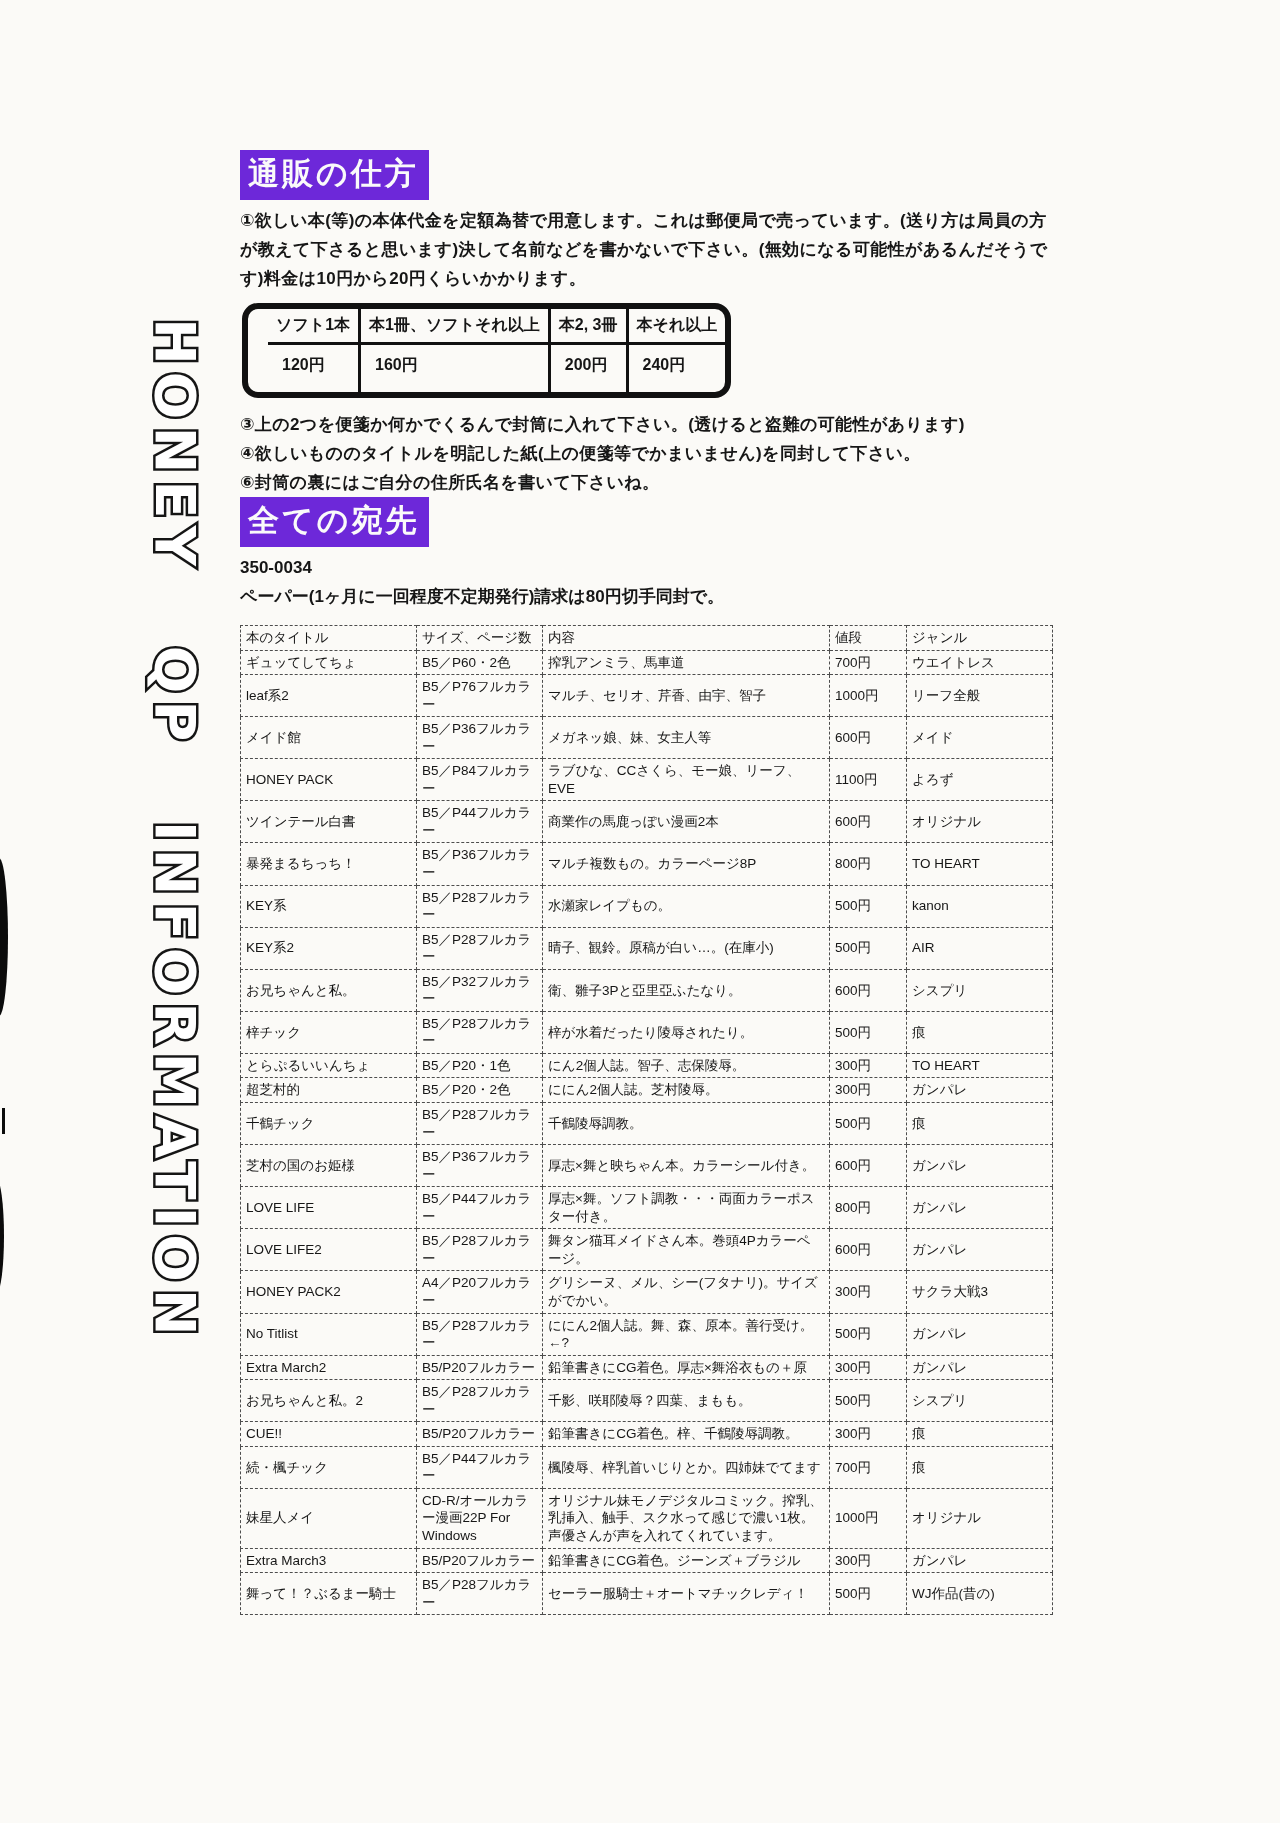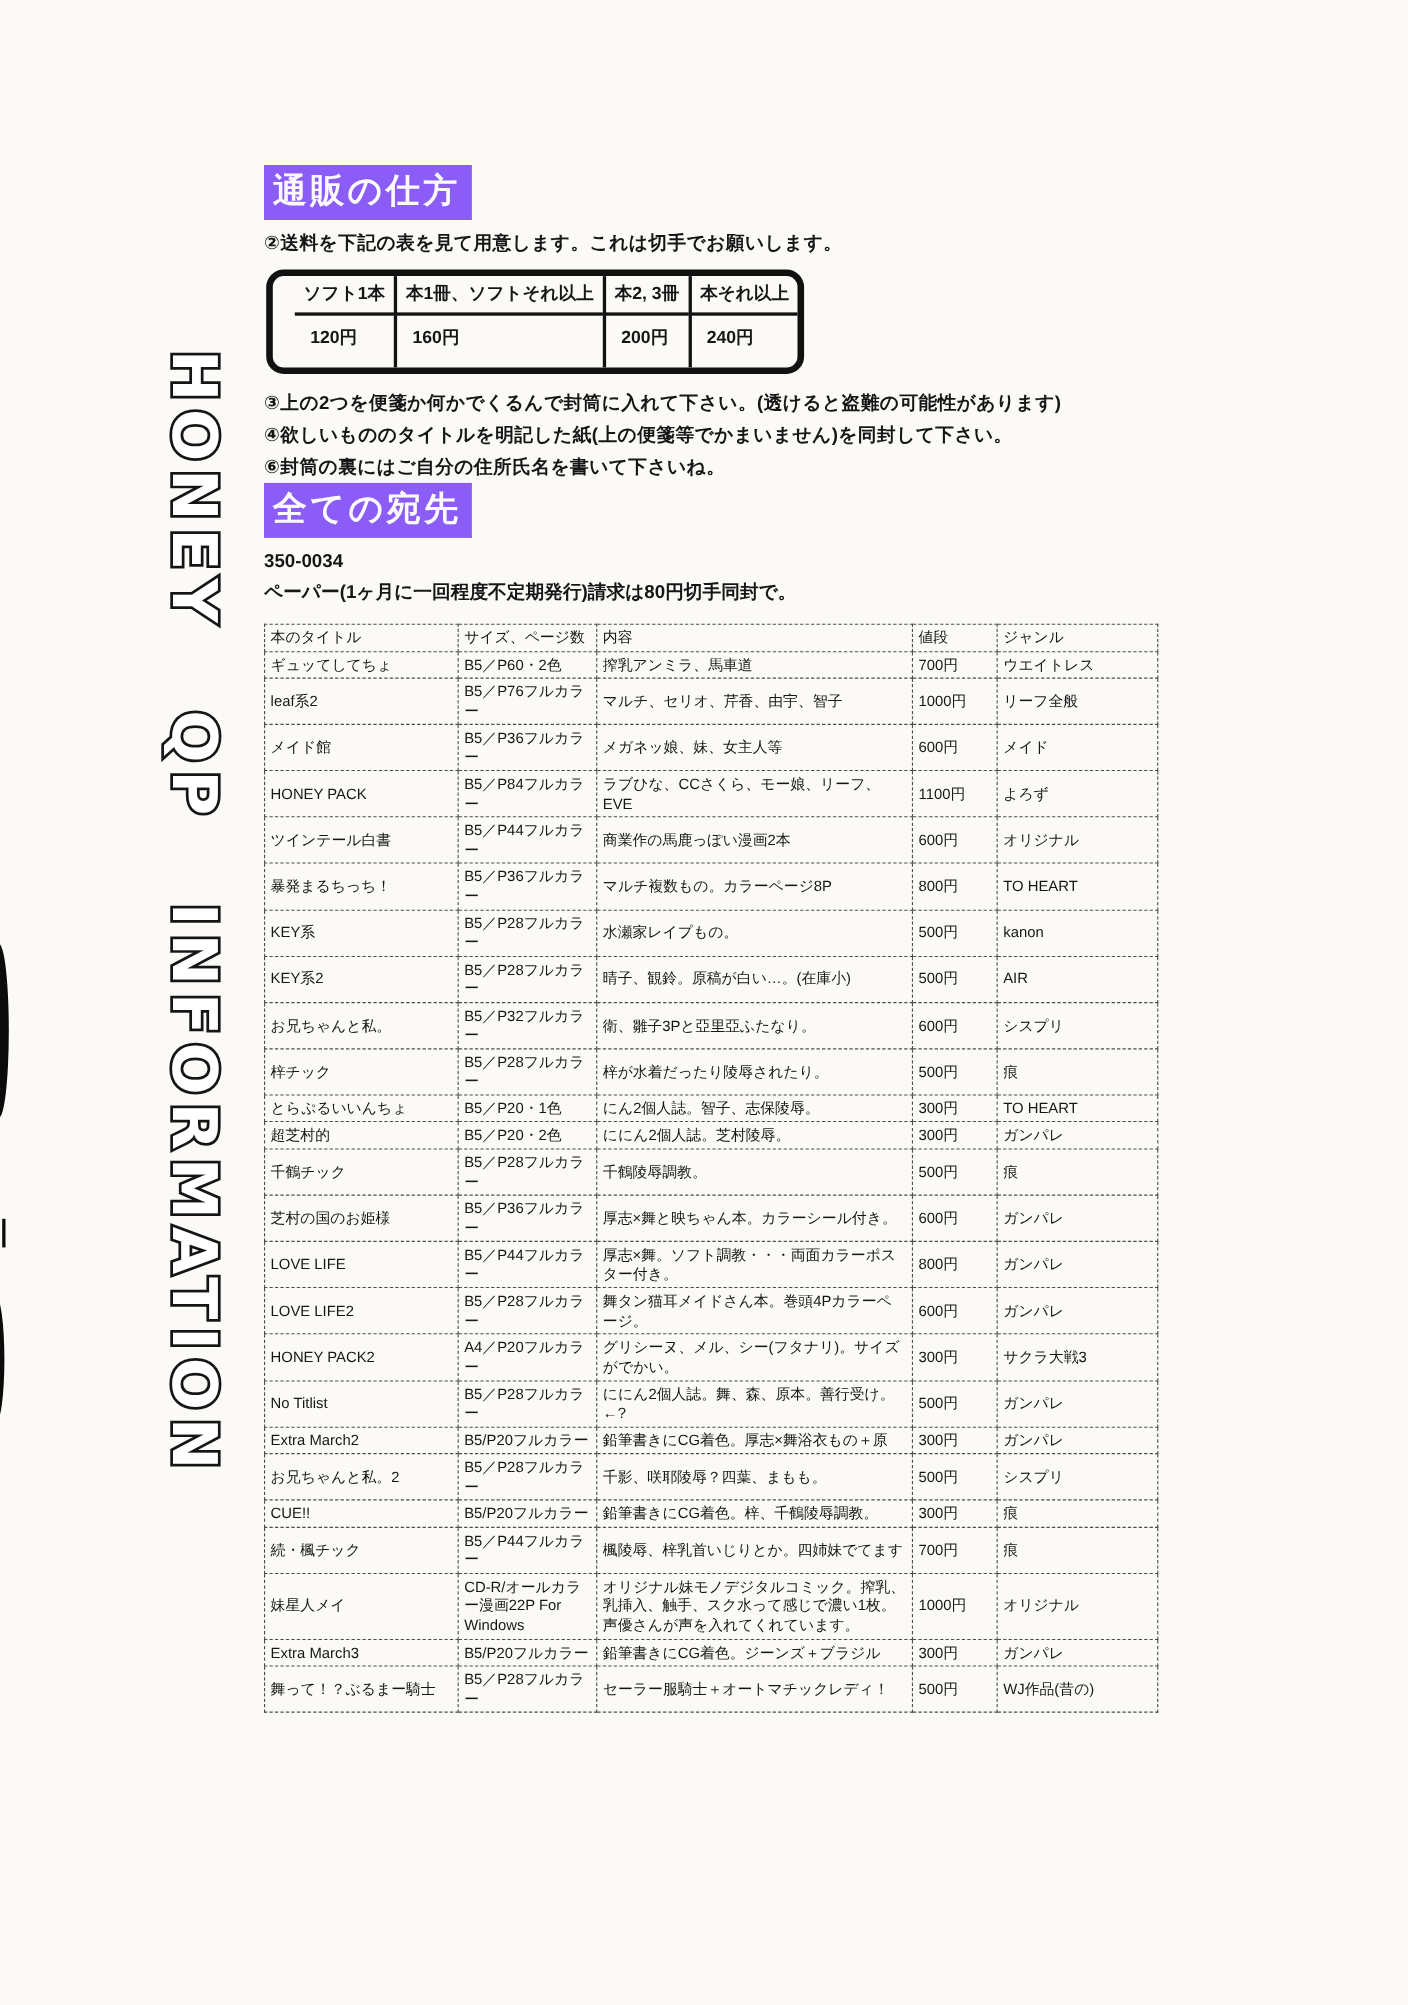--- a/index.html
+++ b/index.html
@@ -3,21 +3,21 @@
 <meta charset="utf-8">
 <style>
   html,body{margin:0;padding:0;}
   body{
     width:1280px;height:1823px;position:relative;overflow:hidden;
     background:#fbfaf7;color:#161616;
     font-family:"Liberation Sans","DejaVu Sans",sans-serif;
   }
   .content{position:absolute;left:240px;top:150px;width:812px;}
   .section-title{
-    display:inline-block;background:#8b5cf6;color:#fafafa;
+    display:inline-block;background:#6d28d9;color:#fafafa;
     font-size:31px;font-weight:bold;letter-spacing:3px;
     padding:3px 10px 5px 8px;margin:0 0 6px 0;
   }
   .steps p.step{margin:0;font-size:17px;line-height:29px;font-weight:bold;letter-spacing:0.4px;}
   
   .fee-table{
     border:6px solid #111;border-radius:16px;width:462px;margin:10px 2px 12px 2px;
     border-collapse:separate;border-spacing:0;padding-left:20px;
   }
   .fee-table td{
@@ -64,21 +64,21 @@
 
 <div class="artifact a1"></div>
 <div class="artifact a2"></div>
 <div class="artifact a3"></div>
 
 <div class="content">
 
   <h2 class="section-title">通販の仕方</h2>
 
   <div class="steps">
-      <p class="step">②送料を下記の表を見て用意します。これは切手でお願いします。</p>
+      <p class="step">①欲しい本(等)の本体代金を定額為替で用意します。これは郵便局で売っています。(送り方は局員の方が教えて下さると思います)決して名前などを書かないで下さい。(無効になる可能性があるんだそうです)料金は10円から20円くらいかかります。</p>
     </div>
 
   <table class="fee-table">
     <tbody>
       <tr class="fee-head">
           <td>ソフト1本</td>
           <td>本1冊、ソフトそれ以上</td>
           <td>本2, 3冊</td>
           <td>本それ以上</td>
         </tr>

